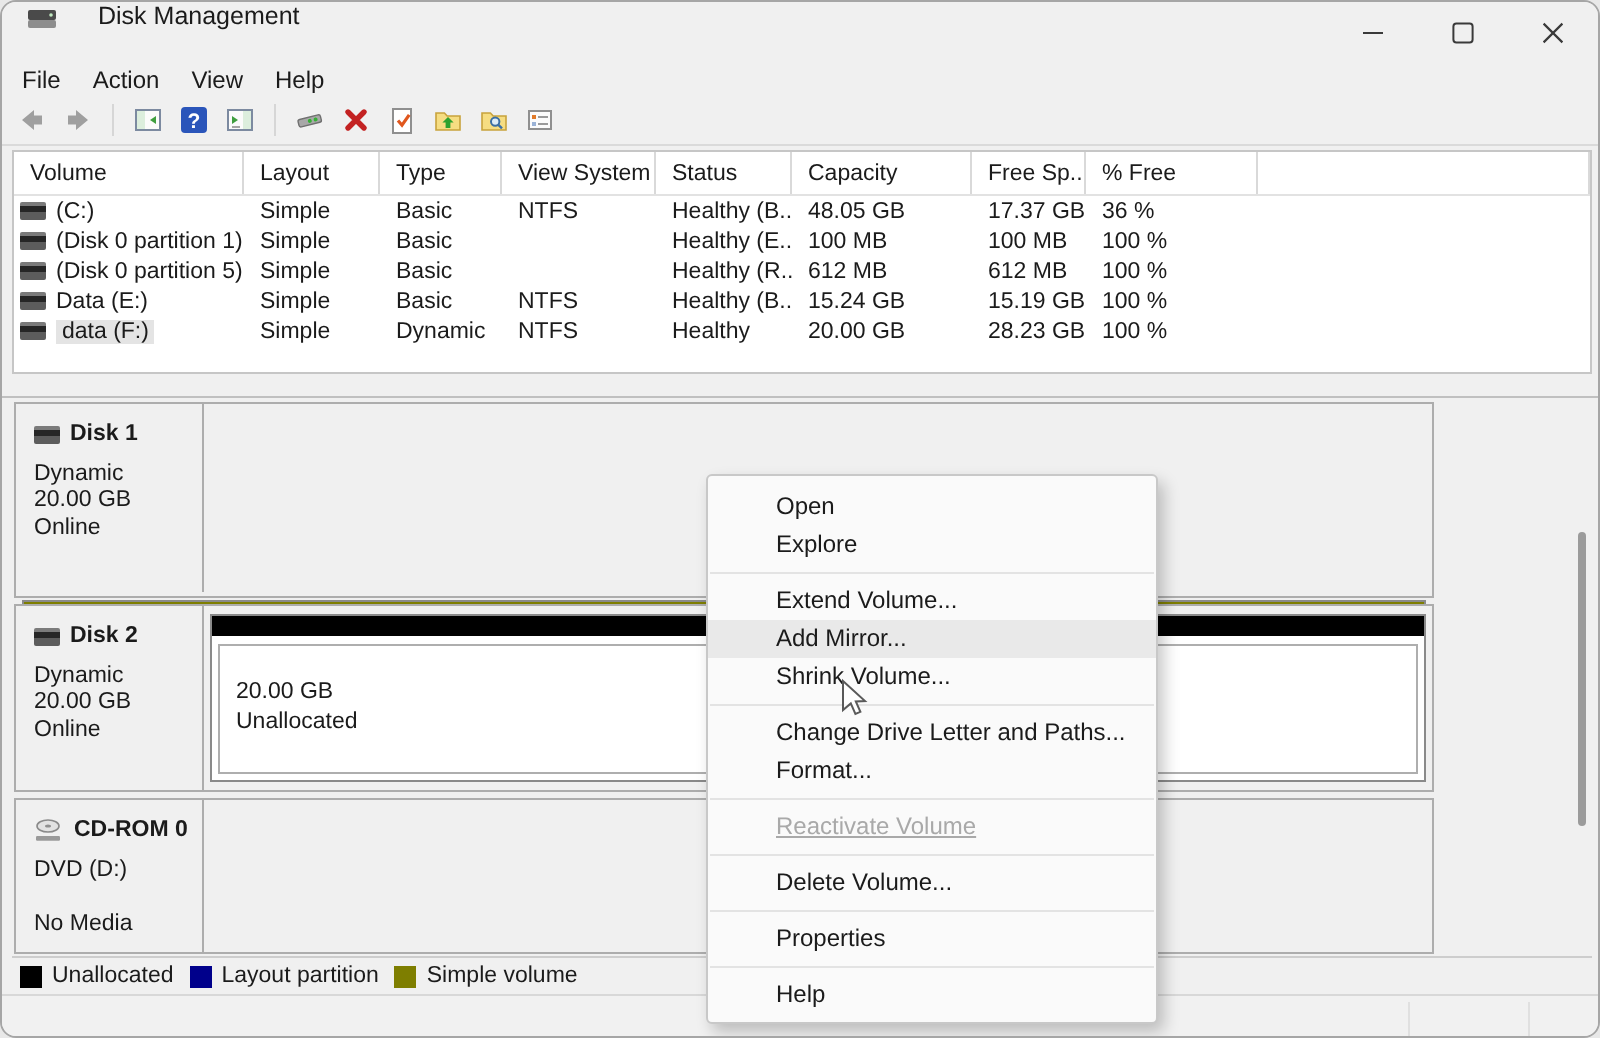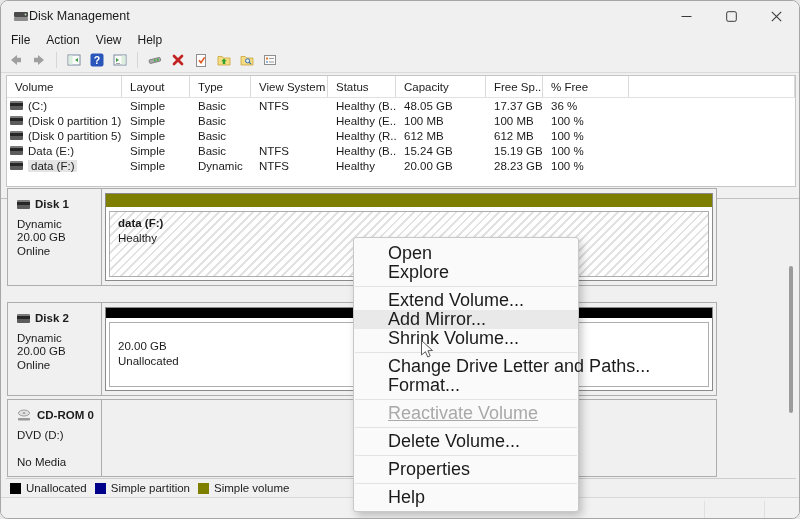--- a/index.html
+++ b/index.html
@@ -1,20 +1,20 @@
 <!DOCTYPE html>
 <html><head>
 <meta charset="utf-8">
 <style>
   html,body{margin:0;padding:0;background:#e8e8e8;font-family:"Liberation Sans","DejaVu Sans",sans-serif;}
   #win{position:relative;width:800px;height:519px;background:#f0f0f0;border:1px solid #a6a6a6;
        border-radius:8px;overflow:hidden;box-sizing:border-box;color:#1b1b1b;}
   
-  .titlebar{position:absolute;left:0;top:0;width:800px;height:30px;display:flex;align-items:center;
-            padding-left:12px;box-sizing:border-box;gap:0;background:#f0f0f0;}
+  .titlebar{position:absolute;left:0;top:0;width:800px;height:30px;display:flex;align-items:flex-start;
+            padding-left:12px;box-sizing:border-box;gap:20px;background:#f0f0f0;}
   .titletext{font-size:12.5px;}
   .caption{position:absolute;right:0;top:0;height:30px;display:flex;}
   .capbtn{width:45px;height:30px;display:flex;align-items:center;justify-content:center;}
   
   .menubar{position:absolute;left:0;top:30px;width:800px;height:17px;display:flex;align-items:center;
            padding-left:2px;font-size:12px;}
   .mi{padding:0 8px;}
   
   .toolbar{position:absolute;left:0;top:47px;width:800px;height:25px;display:flex;align-items:center;
            padding-left:6px;box-sizing:border-box;gap:5px;border-bottom:1px solid #dadada;}
@@ -28,21 +28,21 @@
   .hc{border-right:1px solid #d9d9d9;height:100%;display:flex;align-items:center;padding-left:8px;box-sizing:border-box;white-space:nowrap;overflow:hidden;}
   .trow{height:15px;font-size:11.5px;}
   .rc{padding-left:8px;white-space:nowrap;overflow:hidden;}
   .vc{display:flex;align-items:center;gap:5px;padding-left:3px;white-space:nowrap;overflow:hidden;}
   .drive-ico{width:13px;height:9px;border-radius:1px;flex:0 0 13px;
              background:linear-gradient(#7b7b7b 0 2px,#262626 2px 5px,#5c5c5c 5px 9px);}
   .sel{background:#e4e4e4;padding:0 3px;}
   
   #botpane{position:absolute;left:0;top:197px;width:800px;height:280px;background:#f0f0f0;border-top:1px solid #c0c0c0;}
   .disk-row{position:absolute;left:6px;width:710px;background:#f0f0f0;border:1px solid #adadad;display:flex;box-sizing:border-box;}
-  #disk1{top:187px;height:98px;}
+  #disk1{top:200px;height:98px;flex-direction:column;}
   #disk2{top:301px;height:94px;}
   #disk3{top:398px;height:78px;}
   .disk-label{width:94px;flex:0 0 94px;border-right:1px solid #adadad;padding:9px 0 0 9px;box-sizing:border-box;
               font-size:11.5px;line-height:13.5px;}
   .disk-name{display:flex;align-items:center;gap:5px;font-weight:bold;margin-bottom:6px;white-space:nowrap;}
   .disk-line{min-height:13.5px;white-space:nowrap;}
   .bar-area{position:relative;flex:1;}
   .vol-bar{position:absolute;left:3px;right:3px;top:4px;bottom:4px;background:#ffffff;border:1px solid #8a8a8a;}
   .vol-band{height:13px;}
   .vol-band.thin{height:10px;}
@@ -55,21 +55,21 @@
   
   .legend{position:absolute;left:5px;top:477px;width:790px;height:19px;background:#f0f0f0;border-top:1px solid #cdcdcd;
           display:flex;align-items:center;gap:8px;padding-left:4px;box-sizing:border-box;font-size:11.5px;}
   .lg-item{display:flex;align-items:center;gap:5px;}
   .lg-sq{width:11px;height:11px;}
   .statusbar{position:absolute;left:0;top:496px;width:800px;height:23px;background:#f1f1f1;border-top:1px solid #d8d8d8;box-sizing:border-box;}
   .sb-div{position:absolute;top:3px;bottom:2px;width:1px;background:#e0e0e0;}
   
   .ctxmenu{position:absolute;left:352px;top:236px;width:226px;background:#fafafa;border:1px solid #c8c8c8;
            border-radius:3px;box-shadow:3px 4px 8px rgba(0,0,0,0.22);padding:6px 0 4px;box-sizing:border-box;z-index:10;}
-  .cmi{height:19px;line-height:19px;padding-left:34px;font-size:18px;white-space:nowrap;}
+  .cmi{height:19px;line-height:19px;padding-left:34px;font-size:12px;white-space:nowrap;}
   .cmi.hl{background:#e9e9e9;}
   .cmi.dis{color:#a9a9a9;text-decoration:underline;}
   .cmsep{border-top:1px solid #e3e3e3;margin:4px 1px;}
   .cursor{position:absolute;left:419px;top:338px;z-index:20;}
 </style>
 </head>
 <body>
 
 <div id="win">
 
@@ -332,21 +332,21 @@
 
   <div class="scroll-thumb"></div>
 
   <div class="legend">
     <div class="lg-item">
       <span class="lg-sq" style="background-color: rgb(0, 0, 0);"></span>
       <span>Unallocated</span>
     </div>
     <div class="lg-item">
       <span class="lg-sq" style="background-color: rgb(0, 0, 139);"></span>
-      <span>Simple partition</span>
+      <span>Layout partition</span>
     </div>
     <div class="lg-item">
       <span class="lg-sq" style="background-color: rgb(126, 126, 0);"></span>
       <span>Simple volume</span>
     </div>
   </div>
 
   <div class="statusbar">
     <div class="sb-div" style="left:703px;"></div>
     <div class="sb-div" style="left:763px;"></div>

